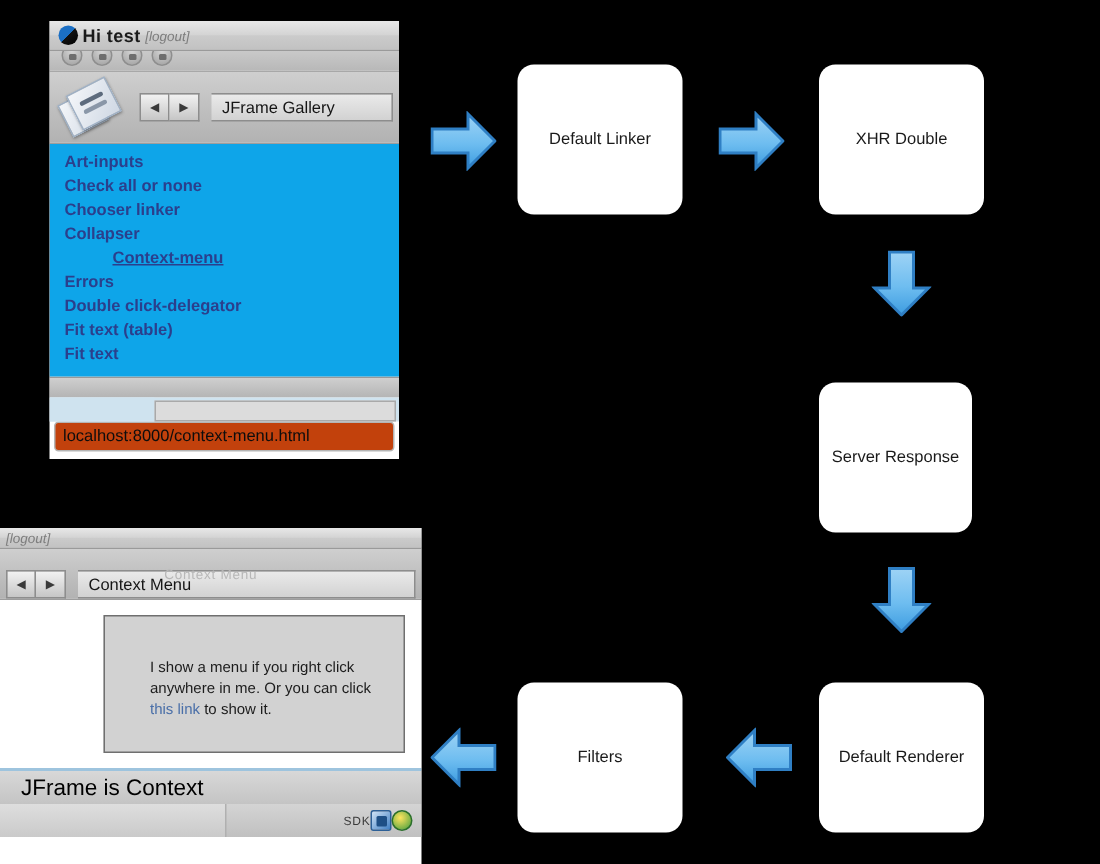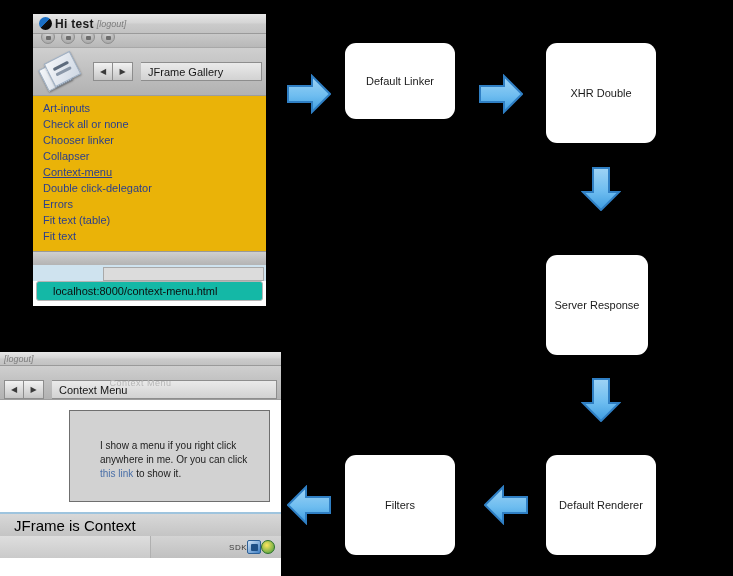--- a/index.html
+++ b/index.html
@@ -76,41 +76,41 @@
   }
   .navbtn + .navbtn { border-left:none; }
   .navfield {
     flex:1; height:19px;
     background:linear-gradient(to bottom,#eaeaea,#d2d2d2);
     border:1px solid #8d8d8d; border-left:none;
     display:flex; align-items:center; padding-left:7px;
     font-size:11px; color:#151515;
   }
 
-  .page-body { background:#eab308; position:relative; }
+  .page-body { background:#0ea5e9; position:relative;font-weight:bold; }
   .linklist { padding:4px 0 0 10px; }
   .linklist a {
     display:block; font-size:11px; color:#2b3f8c; line-height:16px;
     text-decoration:none; white-space:nowrap;
   }
-  .linklist a.underlined { text-decoration:underline; }
+  .linklist a.underlined { text-decoration:underline;margin-left:32px; }
 
   .botstrip {
     height:14px;
     background:linear-gradient(to bottom,#cfcfcf,#b4b4b4);
     border-top:1px solid #999;
   }
   .statusrow {
     height:16px; background:#cfe3ef; display:flex; align-items:stretch;
   }
   .statusrow .sfill { width:70px; background:#cfe3ef; }
   .statusrow .sbox { flex:1; background:#dcdcdc; border:1px solid #a9a9a9; margin:2px 2px 0 0; }
   .urlbar {
-    height:20px; background:#14b8a6; border:1px solid #b5b5b5; border-radius:3px;
-    display:flex; align-items:center; padding-left:16px;
+    height:20px; background:#c2410c; border:1px solid #b5b5b5; border-radius:3px;
+    display:flex; align-items:center; padding-left:5px;
     font-size:11px; color:#0d0d0d; margin:0 3px;
   }
 
   
   #win-gallery { left:33px; top:14px; width:233px; height:292px; }
 
   
   #win-context { left:0px; top:352px; width:281px; height:224px; }
   #win-context .win-titlebar { height:14px; padding-left:4px; }
   .ghost-title {
@@ -147,21 +147,21 @@
      background:#1d4f86; border-radius:1px; }
   .sdk-icon.green { background:radial-gradient(circle at 40% 35%,#ffe45e,#3c9b3c);
      border-radius:50%; border:1px solid #2a6e2a; }
 
   
   .node {
     position:absolute; background:#fff; border-radius:11px;
     display:flex; align-items:center; justify-content:center;
     color:#1a1a1a; font-size:11px; text-align:center;
   }
-  #node-linker   { left:345px; top:43px;  width:110px; height:76px; }
+  #node-linker   { left:345px; top:43px;  width:110px; height:100px; }
   #node-xhr      { left:546px; top:43px;  width:110px; height:100px; }
   #node-server   { left:546px; top:255px; width:102px; height:100px; }
   #node-renderer { left:546px; top:455px; width:110px; height:100px; }
   #node-filters  { left:345px; top:455px; width:110px; height:100px; }
 
   .arrow { position:absolute; }
   .arrow svg { display:block; width:100%; height:100%; }
   #arr-in    { left:287px; top:74px;  width:44px; height:40px; }
   #arr-lx    { left:479px; top:74px;  width:44px; height:40px; }
   #arr-down1 { left:581px; top:167px; width:40px; height:44px; }
@@ -199,22 +199,22 @@
     <span class="navfield">JFrame Gallery</span>
   </div>
 
   <div class="page-body" style="height:155px;">
     <div class="linklist">
       <a href="#">Art-inputs</a>
       <a href="#">Check all or none</a>
       <a href="#">Chooser linker</a>
       <a href="#">Collapser</a>
       <a href="#" class="underlined">Context-menu</a>
+      <a href="#">Errors</a>
       <a href="#">Double click-delegator</a>
-      <a href="#">Errors</a>
       <a href="#">Fit text (table)</a>
       <a href="#">Fit text</a>
     </div>
 
   </div>
 
   <div class="botstrip"></div>
   <div class="statusrow">
     <span class="sfill"></span>
     <span class="sbox"></span>

